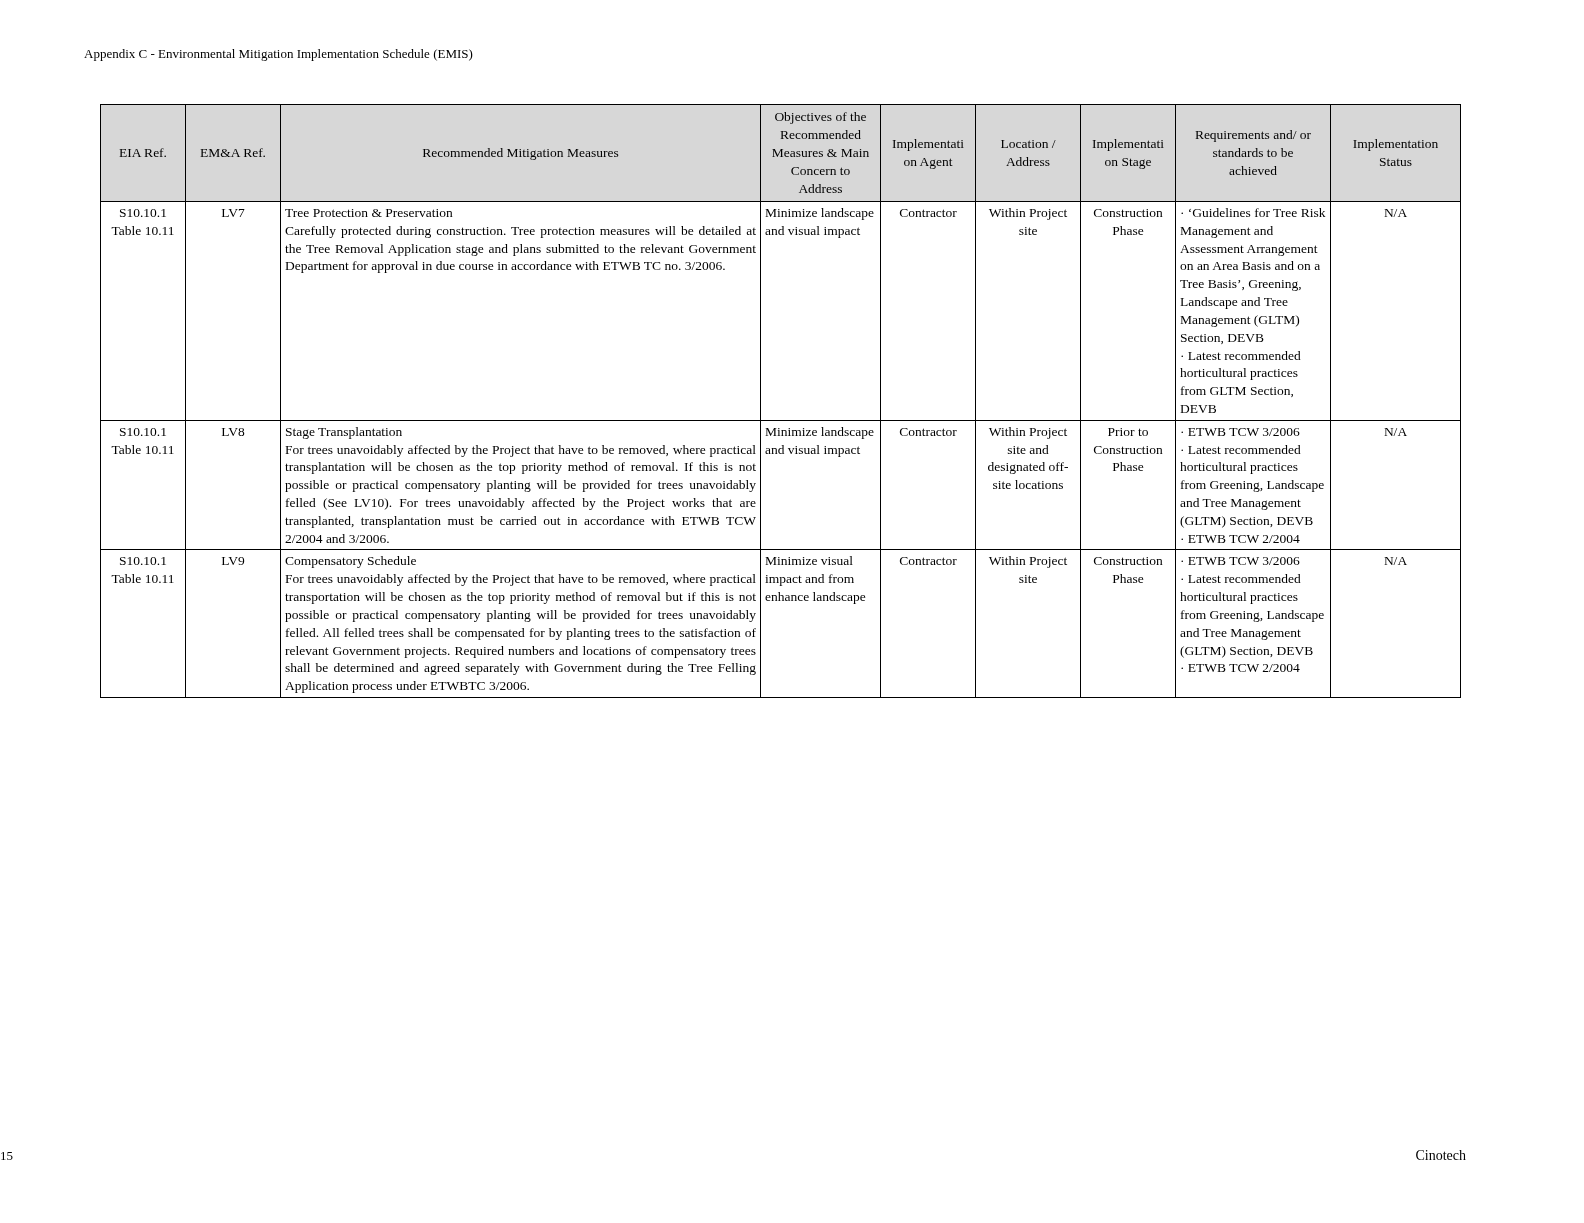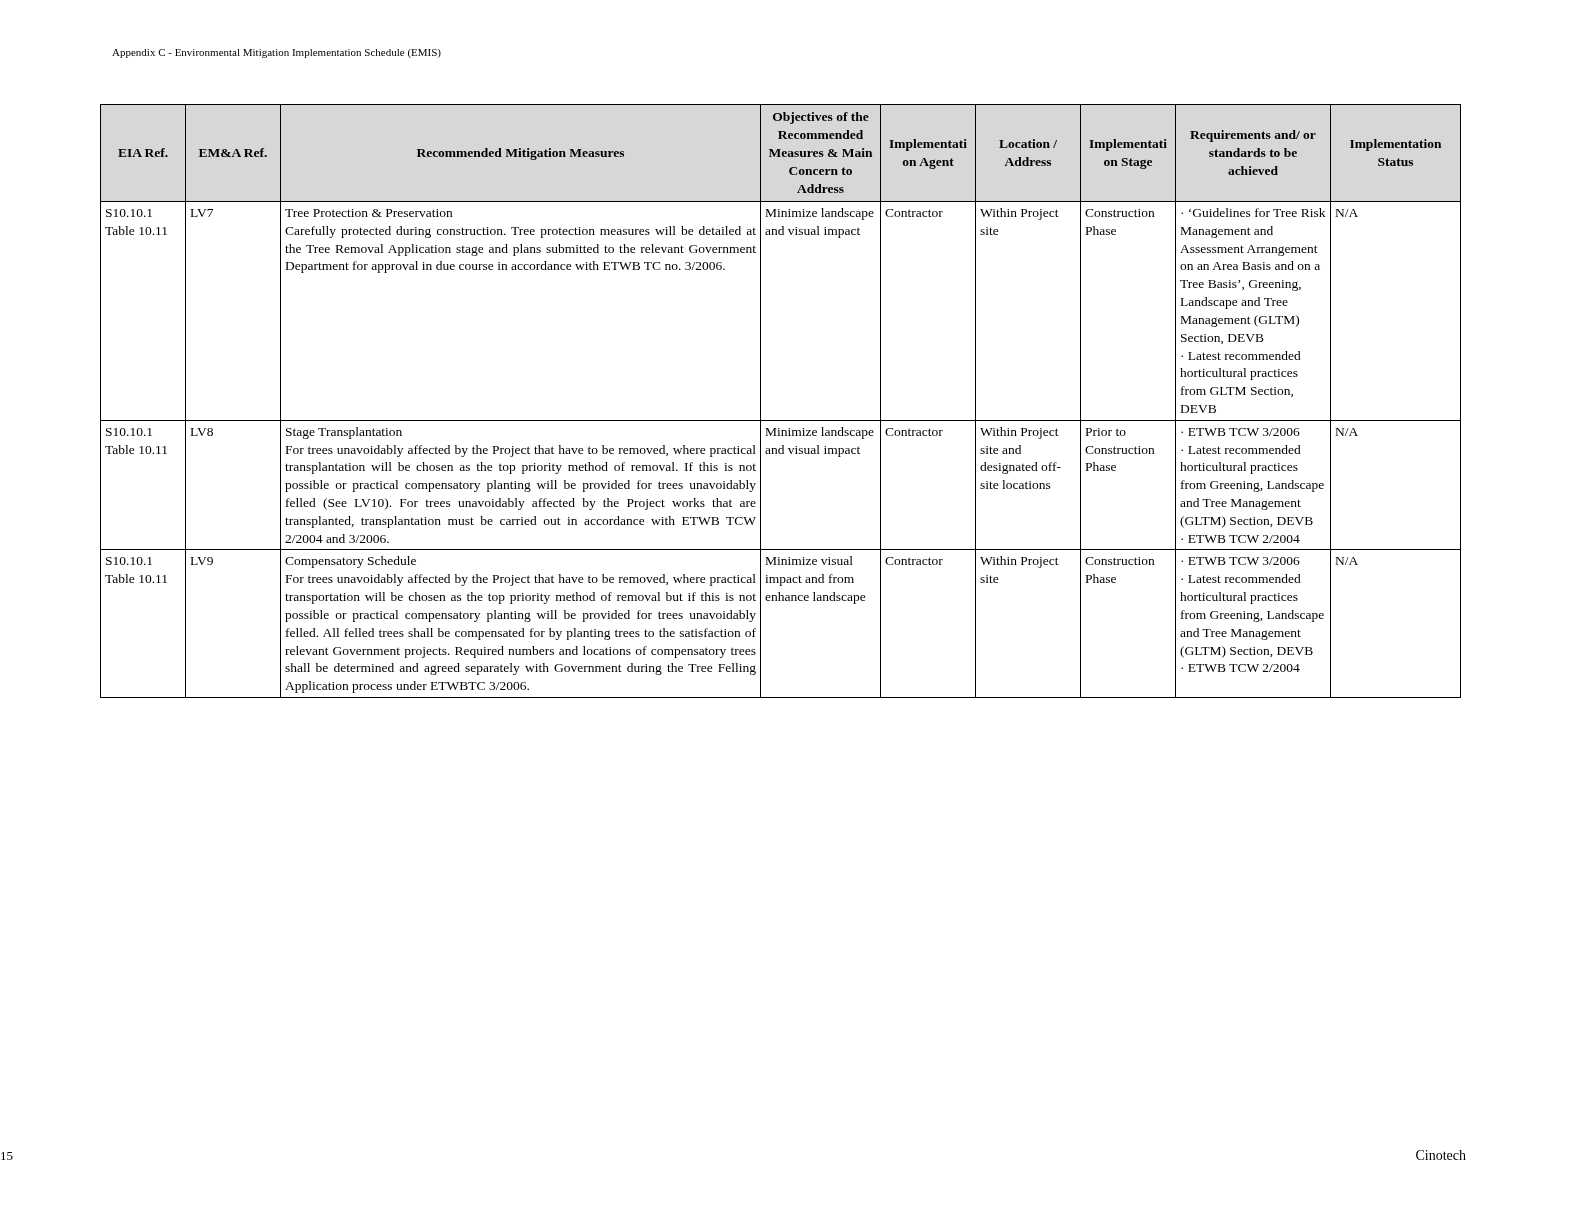--- a/index.html
+++ b/index.html
@@ -4,47 +4,47 @@
 <style>
   html, body { margin: 0; padding: 0; }
   body {
     width: 1584px; height: 1223px;
     background: #ffffff;
     position: relative;
     font-family: "Liberation Serif", serif;
     color: #000;
   }
   .page-header {
-    position: absolute; left: 112px; top: 46px;
-    font-size: 11px;
+    position: absolute; left: 84px; top: 46px;
+    font-size: 13px;
   }
   table.emis {
     position: absolute; left: 100px; top: 104px;
     width: 1360px;
     border-collapse: collapse;
     table-layout: fixed;
     font-size: 13.5px;
     line-height: 1.32;
   }
   table.emis th, table.emis td {
     border: 1px solid #000;
     vertical-align: top;
     padding: 2px 4px;
     overflow: hidden;
   }
   table.emis th {
     background: #d7d7d7;
-    font-weight: bold;
+    font-weight: normal;
     text-align: center;
     vertical-align: middle;
     white-space: pre-line;
     height: 92px;
     padding: 2px 3px;
   }
-  td.center { }
+  td.center { text-align: center; }
   td.pre { white-space: pre-line; }
   .m-title { }
   .m-body { text-align: justify; }
   .req { margin: 0; }
   .req-clip { max-height: 226px; overflow: hidden; }
   .footer-page {
     position: absolute; top: 1148px; left: 0; width: 100%;
     text-align: left; font-size: 13px;
   }
   .footer-brand {

